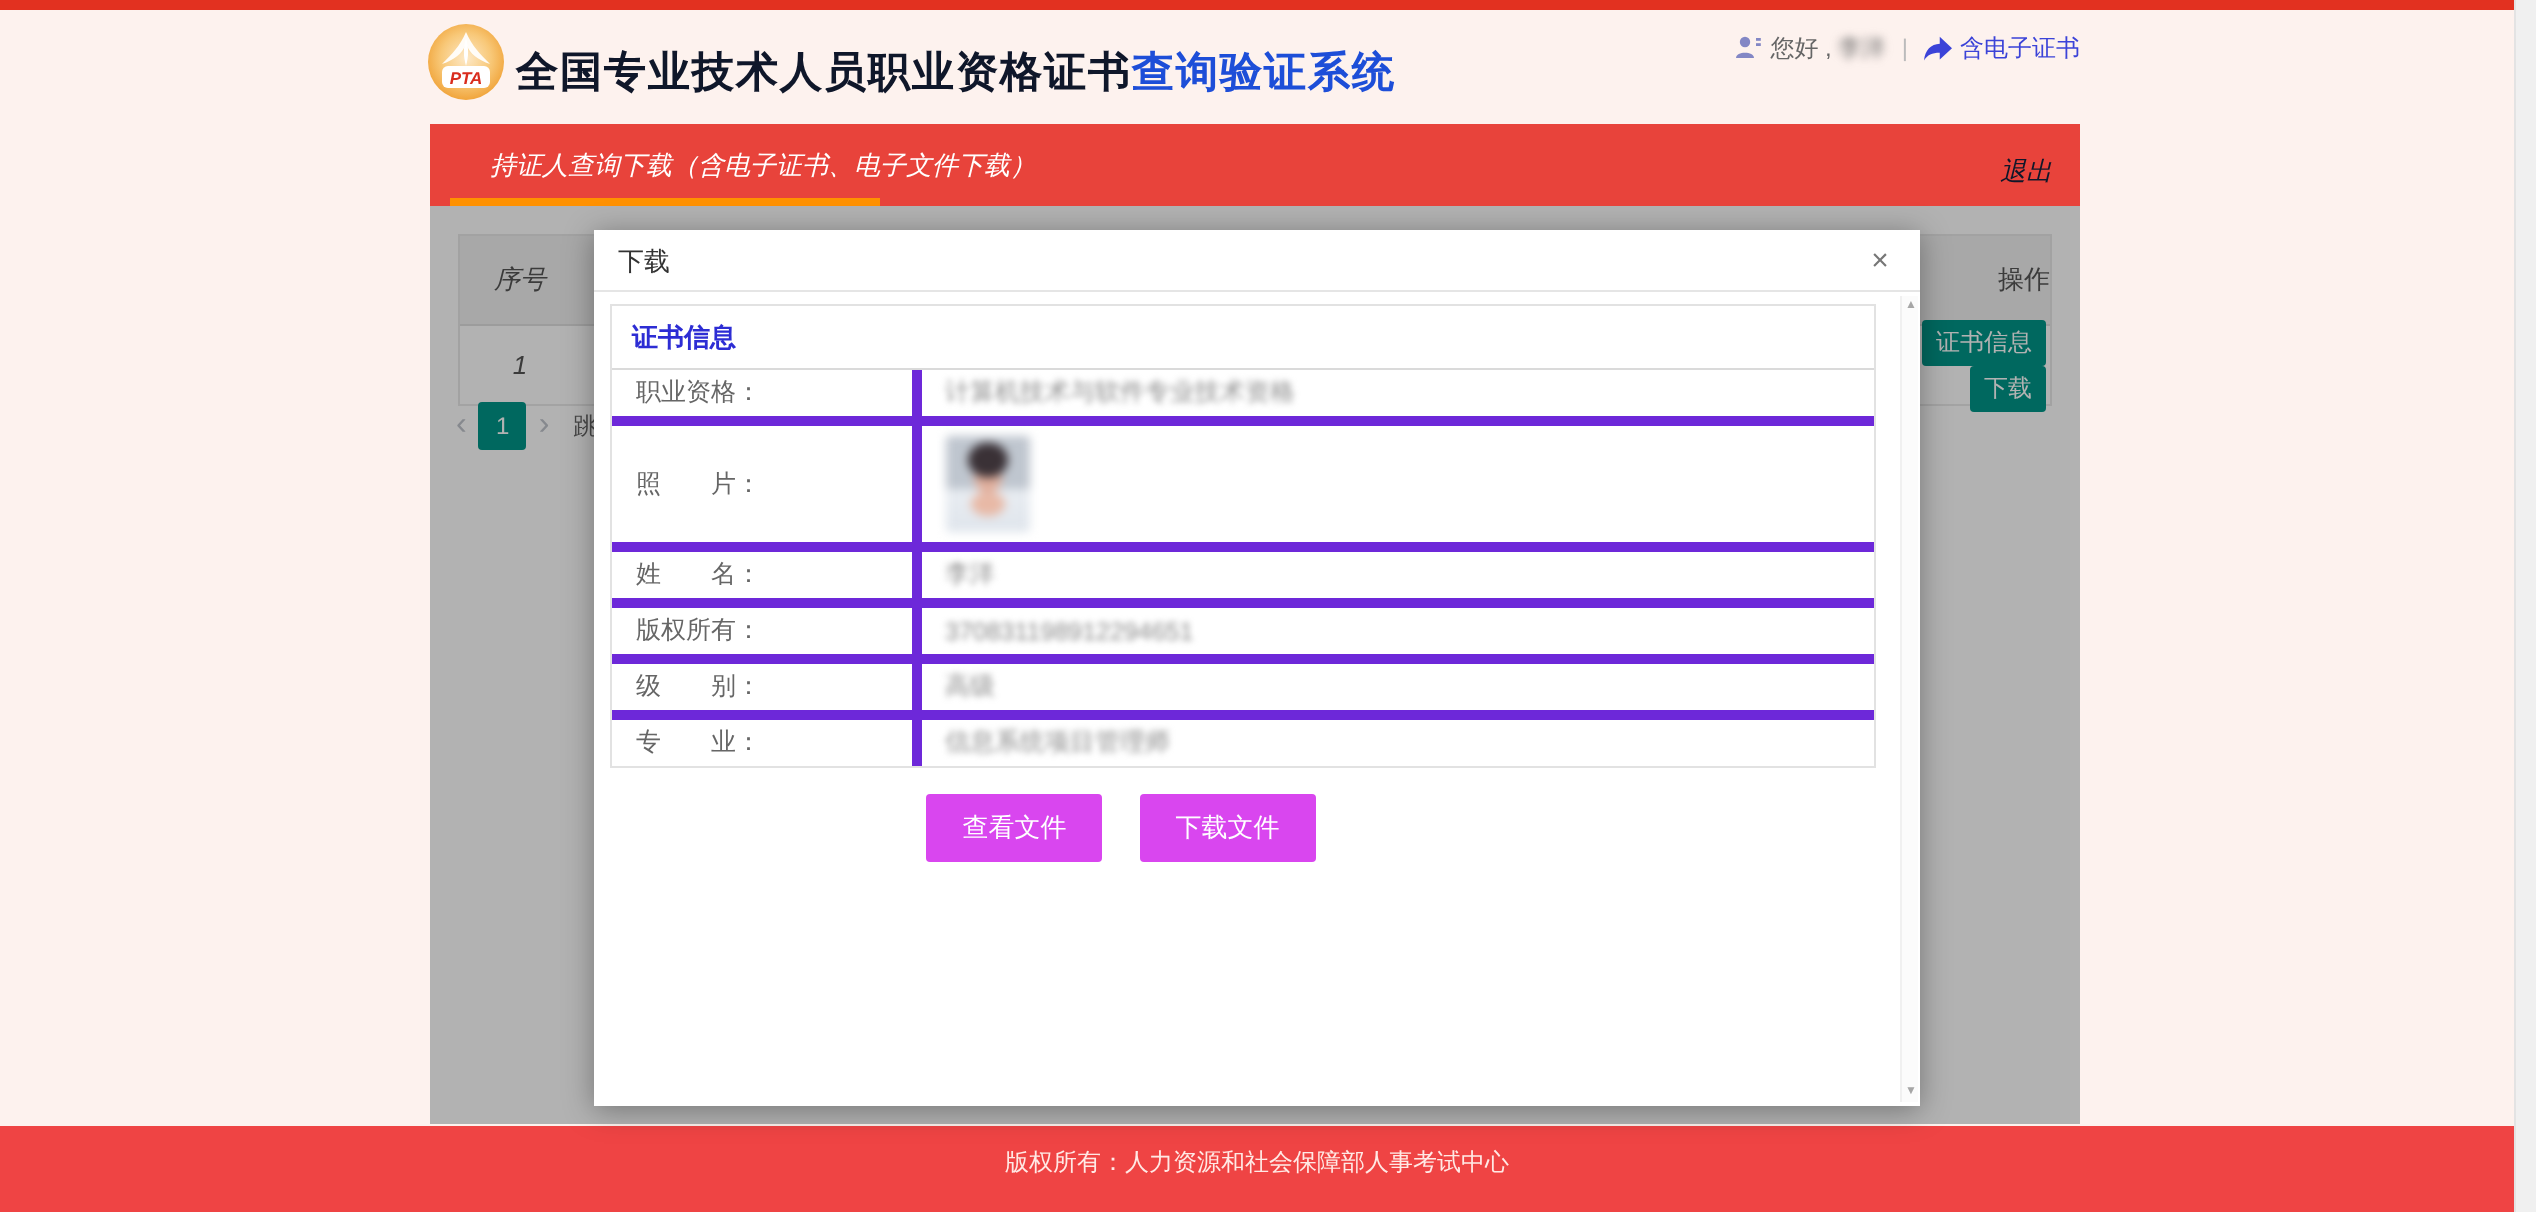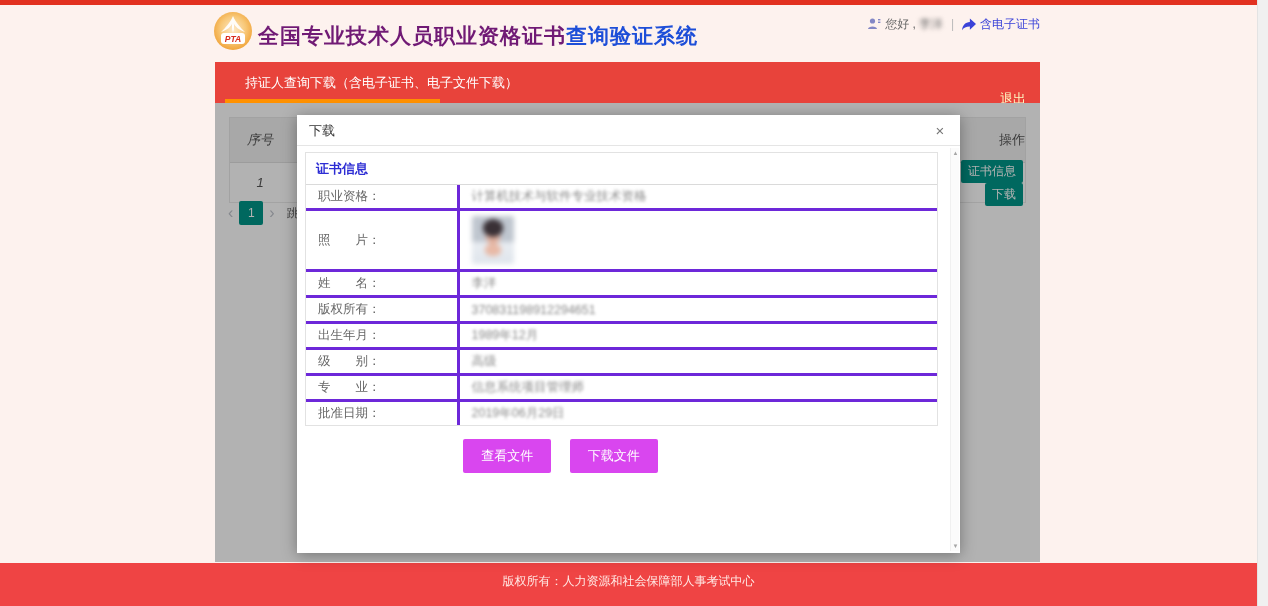--- a/index.html
+++ b/index.html
@@ -9,34 +9,34 @@
 
   
   .topline { position:absolute; left:0; top:0; width:1257px; height:5px; background:#e23120; }
 
   
   .scrollstrip { position:absolute; right:0; top:0; width:11px; height:606px; background:#f0f0f0; border-left:1px solid #e3e3e3; }
 
   
   .logo { position:absolute; left:213px; top:11px; width:40px; height:40px; }
   .title { position:absolute; left:258px; top:22px; font-size:21px; font-weight:bold; letter-spacing:1px; white-space:nowrap; }
-  .title .main { color:#701a75; }
+  .title .main { color:#0f172a; }
   .title .accent { color:#1d4ed8; }
 
   .userinfo { position:absolute; top:15px; right:228px; height:18px; display:flex; align-items:center; font-size:12px; color:#666; white-space:nowrap; }
   .userinfo .sep { margin:0 8px; color:#bbb; }
   .userinfo .verify { color:#3b43d8; cursor:pointer; margin-left:4px; }
   .blur { filter:blur(2px); }
   .blur-sm { filter:blur(1.6px); }
 
   
-  .nav { position:absolute; left:215px; top:62px; width:825px; height:41px; background:#e8433b; }
+  .nav { position:absolute; left:215px; top:62px; width:825px; height:41px; background:#e8433b;font-style:italic; }
   .nav .tab { position:relative; display:inline-block; height:41px; line-height:41px; padding:0 15px 0 30px; color:#fff; font-size:13px; cursor:pointer; }
   .nav .tab .underline { position:absolute; left:10px; bottom:0; width:215px; height:4px; background:#ff9100; }
-  .nav .logout { position:absolute; right:14px; top:16px; height:41px; line-height:41px; color:#fef9c3; font-size:13px; cursor:pointer; }
+  .nav .logout { position:absolute; right:14px; top:3px; height:41px; line-height:41px; color:#0f172a; font-size:13px; cursor:pointer; }
 
   
   .card { position:absolute; left:215px; top:103px; width:825px; height:459px; background:#fff; }
   .rtable { position:absolute; left:14px; top:14px; width:797px; border:1px solid #e8e8e8; border-bottom:none; font-size:13px; color:#555; }
   .rtable .hrow { display:flex; height:45px; background:#f1f1f1; border-bottom:1px solid #e0e0e0; align-items:center; }
   .rtable .drow { display:flex; height:40px; background:#fff; border-bottom:1px solid #eaeaea; align-items:center; }
   .col-seq { width:60px; text-align:center;font-style:italic; }
   .col-mid { flex:1; }
   .col-op  { width:110px; text-align:right; }
   .btn-teal { display:inline-block; background:#009688; color:#fff; font-size:12px; padding:3px 7px; border-radius:2px; margin:0 2px; cursor:pointer; white-space:nowrap; }
@@ -54,21 +54,21 @@
   .modal-hd { height:31px; line-height:31px; padding-left:12px; font-size:13px; color:#333; border-bottom:1px solid #e5e5e5; position:relative; }
   .modal-close { position:absolute; right:10px; top:0; width:20px; height:31px; line-height:31px; text-align:center; font-size:15px; color:#777; cursor:pointer; }
   .modal-body { position:absolute; left:0; right:0; top:32px; bottom:0; padding:5px 22px 0 8px; }
   .msb { position:absolute; right:1px; top:33px; bottom:2px; width:9px; background:#fbfbfb; border-left:1px solid #f0f0f0; }
   .msb .up,.msb .dn { position:absolute; left:0; width:9px; text-align:center; font-size:6px; color:#a6a6a6; cursor:pointer; }
   .msb .up { top:2px; } .msb .dn { bottom:2px; }
 
   .panel { border:1px solid #e2e2e2; }
   .sect { padding:7px 10px 6px; font-size:13px; font-weight:bold; color:#2d2dd4; border-bottom:1px solid #dadada; }
   table.info { width:100%; border-collapse:collapse; font-size:12.5px; color:#666; }
-  table.info td { border:3px solid #6d28d9; padding:3px 12px; height:21px; }
+  table.info td { border:5px solid #6d28d9; padding:3px 12px; height:21px; }
   table.info td.lab { width:152px; border-left:none; }
   table.info td.val { color:#8a8a8a; }
   table.info tr td:last-child { border-right:none; }
   table.info tr:last-child td { border-bottom:none; }
   table.info tr:first-child td { border-top:none; }
 
   .photo { width:42px; height:48px; margin:2px 0; filter:blur(2.5px); border-radius:2px;
     background:
       radial-gradient(ellipse 14px 10px at 21px 34px, #e8b9a6 60%, transparent 61%),
       radial-gradient(ellipse 16px 14px at 21px 12px, #3a3136 62%, transparent 63%),
@@ -179,34 +179,26 @@
           </tr>
           <tr>
             <td class="lab">姓　　名：</td>
             <td class="val"><span class="blur-sm">李洋</span></td>
           </tr>
           <tr>
             <td class="lab">版权所有：</td>
             <td class="val"><span class="blur-sm">370831198912294651</span></td>
           </tr>
           <tr>
-            <td class="lab">出生年月：</td>
-            <td class="val"><span class="blur-sm">1989年12月</span></td>
-          </tr>
-          <tr>
             <td class="lab">级　　别：</td>
             <td class="val"><span class="blur-sm">高级</span></td>
           </tr>
           <tr>
             <td class="lab">专　　业：</td>
             <td class="val"><span class="blur-sm">信息系统项目管理师</span></td>
-          </tr>
-          <tr>
-            <td class="lab">批准日期：</td>
-            <td class="val"><span class="blur-sm">2019年06月29日</span></td>
           </tr>
         </tbody>
           </table>
       </div>
       <div class="btnrow">
         <span class="btn-blue">查看文件</span>
         <span class="btn-blue">下载文件</span>
       </div>
     </div>
     <div class="msb">

